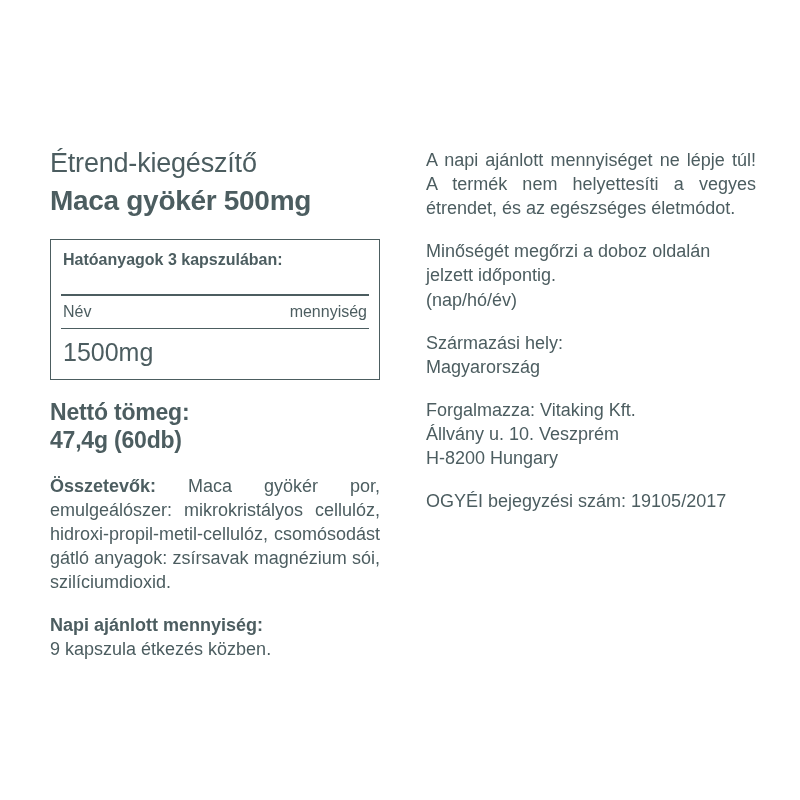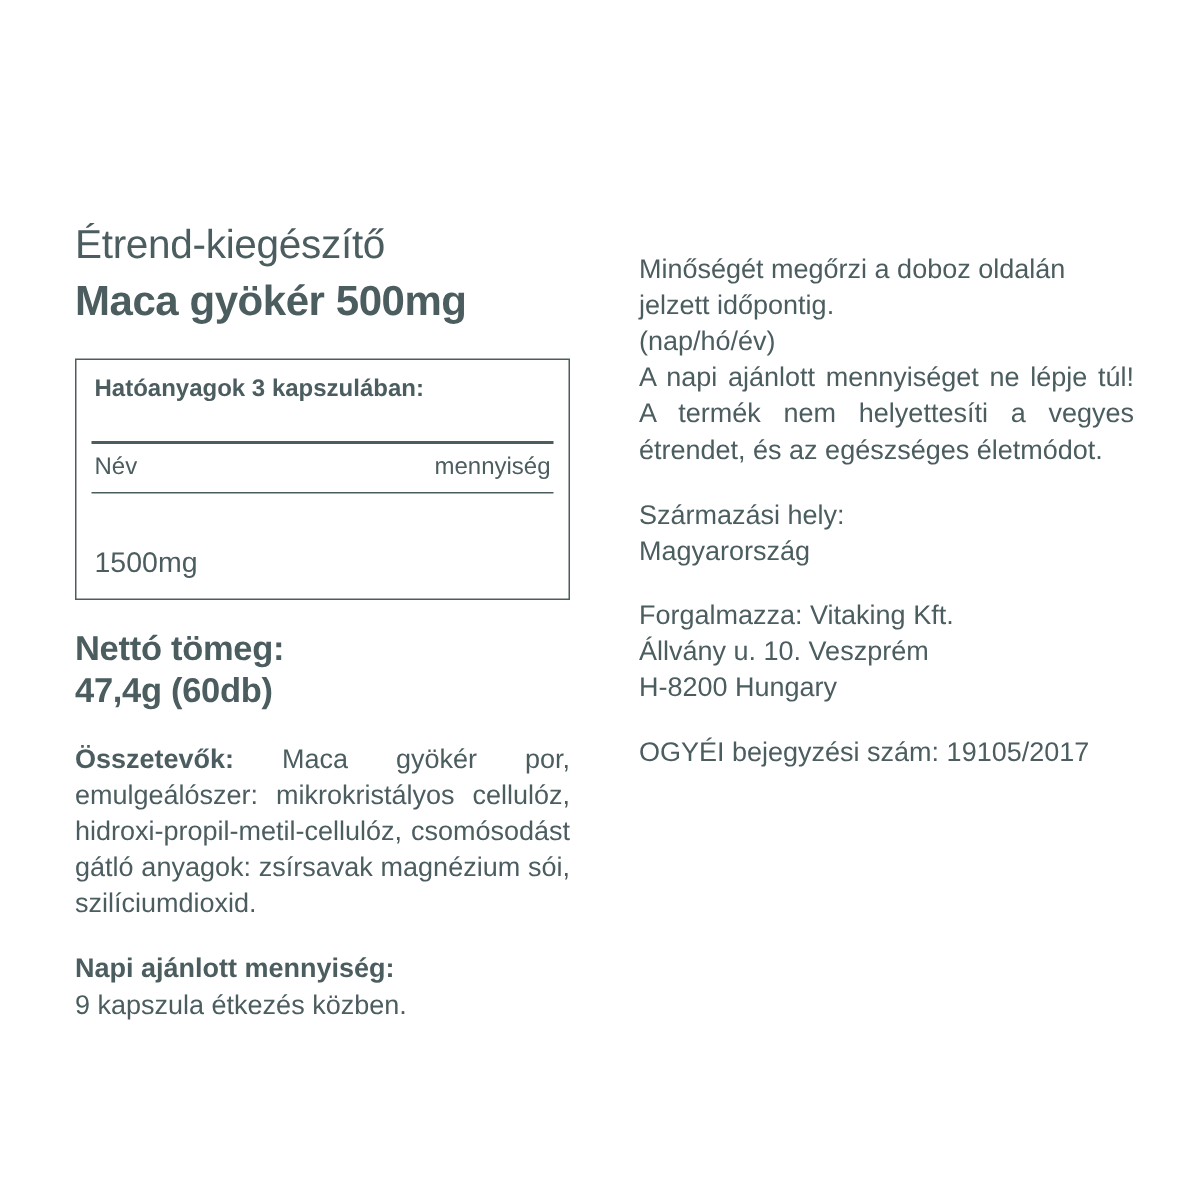--- a/index.html
+++ b/index.html
@@ -95,25 +95,24 @@
     font-weight: 400;
     line-height: 1.15;
   }
   .facts-item-latin {
     font-size: 14px;
     font-weight: 400;
     line-height: 1.3;
     margin-top: 1px;
   }
   .facts-item-amount {
-    font-size: 19px;
+    font-size: 25px;
     font-weight: 400;
     line-height: 1.15;
     white-space: nowrap;
-    margin-top: 27px;
   }
 
   
   .netto {
     margin-top: 18px;
     font-size: 23px;
     font-weight: 700;
     line-height: 1.24;
     letter-spacing: -0.2px;
   }
@@ -186,26 +185,26 @@
 
       <div class="para ragged">
         <span class="heading-inline line">Napi ajánlott mennyiség:</span>
         <span class="line">9 kapszula étkezés közben.</span>
       </div>
 
     </div>
 
     <div class="col-right">
 
+      <div class="para first">A napi ajánlott mennyiséget ne lépje túl! A termék nem helyet­tesíti a vegyes étrendet, és az egészséges életmódot.</div>
+
       <div class="para ragged">
         <span class="line">Minőségét megőrzi a doboz ol­dalán jelzett időpontig.</span>
         <span class="line">(nap/hó/év)</span>
       </div>
-
-      <div class="para first">A napi ajánlott mennyiséget ne lépje túl! A termék nem helyet­tesíti a vegyes étrendet, és az egészséges életmódot.</div>
 
 
       <div class="para ragged">
         <span class="line">Származási hely:</span>
         <span class="line">Magyarország</span>
       </div>
 
       <div class="para ragged">
         <span class="line">Forgalmazza: Vitaking Kft.</span>
         <span class="line">Állvány u. 10.  Veszprém</span>

